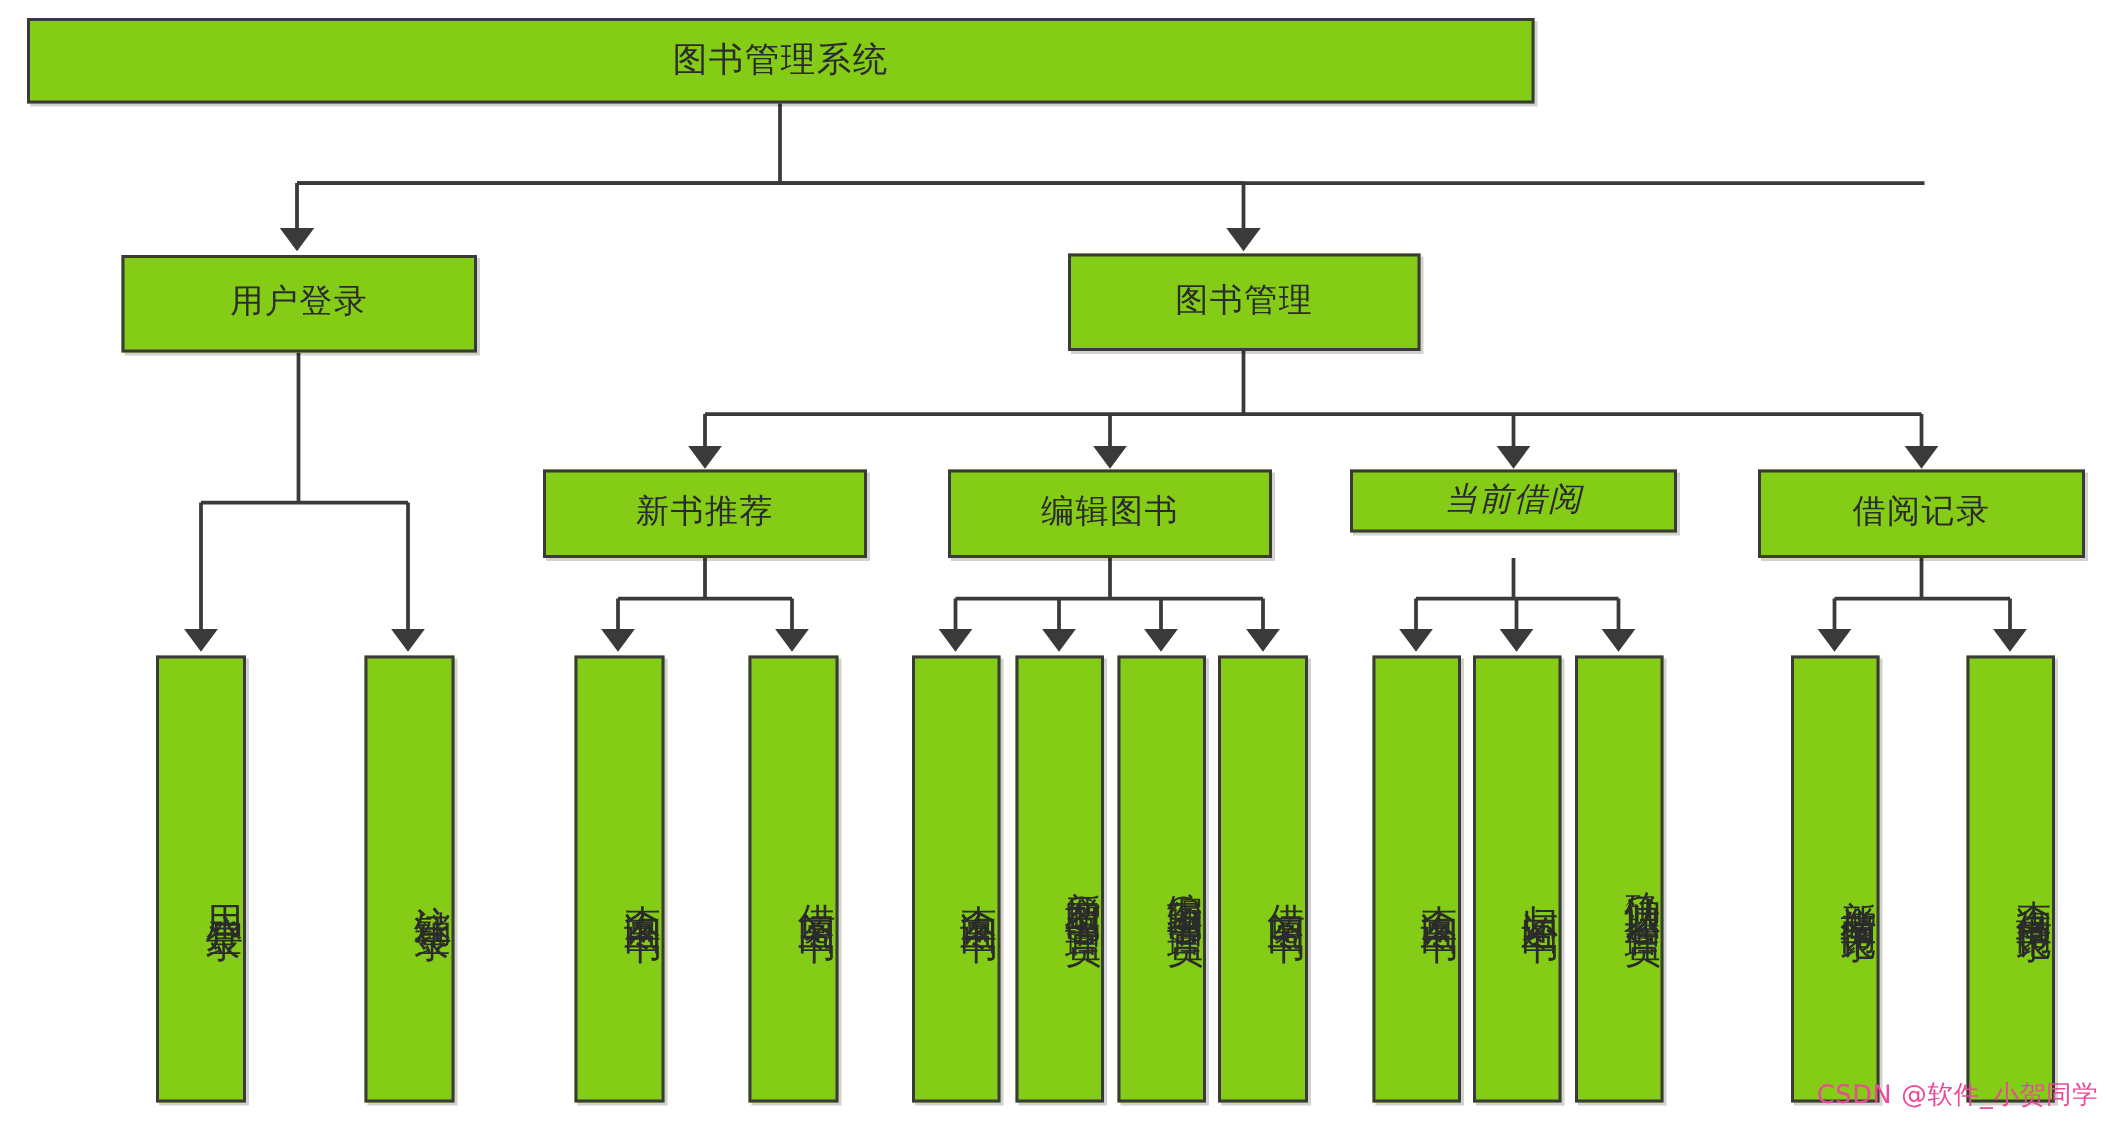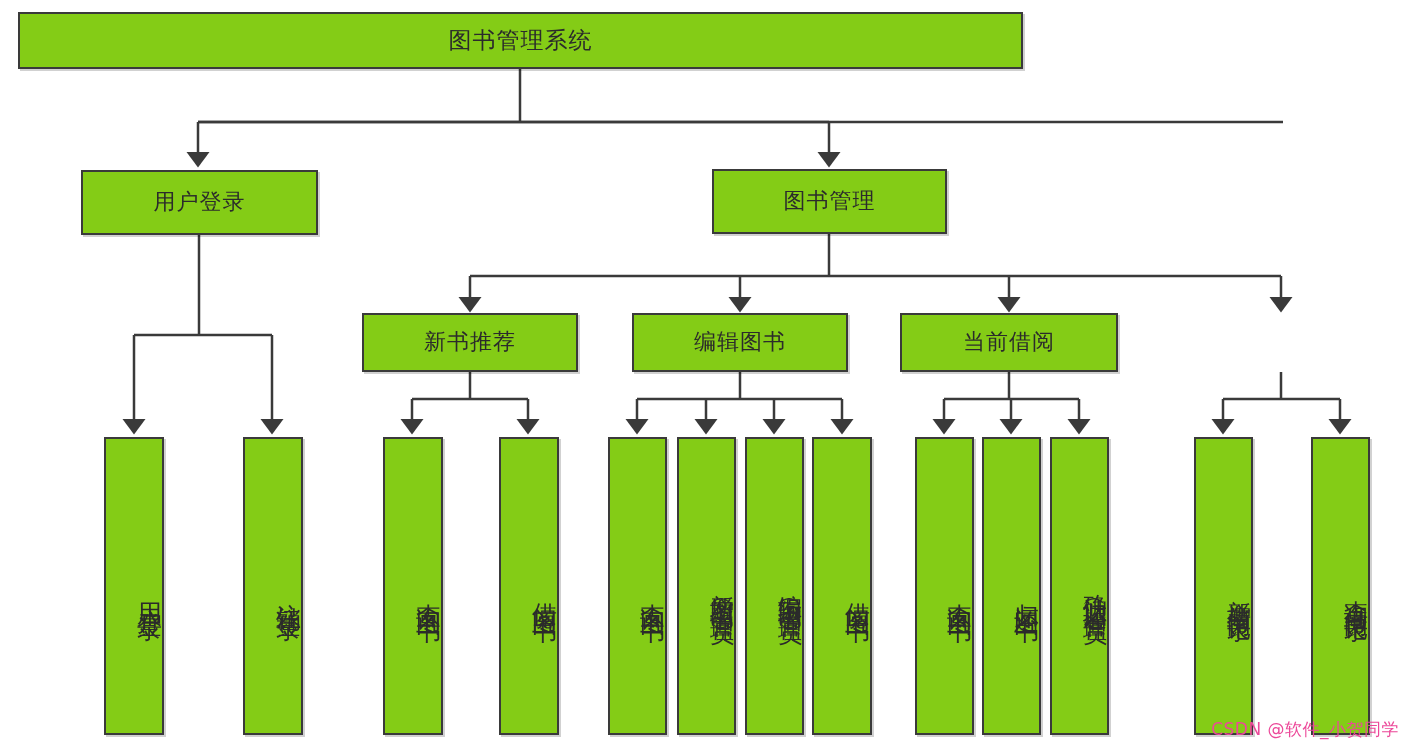--- a/index.html
+++ b/index.html
@@ -89,22 +89,25 @@
   <div class="node h-node shadow" style="left:712px;top:169px;width:235px;height:65px;">
     <span class="lbl">图书管理</span>
   </div>
 
   <div class="node h-node shadow" style="left:362px;top:313px;width:216px;height:59px;">
     <span class="lbl">新书推荐</span>
   </div>
   <div class="node h-node shadow" style="left:632px;top:313px;width:216px;height:59px;">
     <span class="lbl">编辑图书</span>
   </div>
-  <div class="node h-node shadow" style="left:900px;top:313px;width:218px;height:59px;">
+  <div class="node h-node shadow" style="left:900px;top:313px;width:218px;height:42px;font-style:italic;">
     <span class="lbl">当前借阅</span>
+  </div>
+  <div class="node h-node shadow" style="left:1172px;top:313px;width:218px;height:59px;">
+    <span class="lbl">借阅记录</span>
   </div>
 
   <div class="node leaf shadow" style="left:104px;top:437px;width:60px;height:298px;">
     <span class="lbl">用户登录</span>
   </div>
   <div class="node leaf shadow" style="left:243px;top:437px;width:60px;height:298px;">
     <span class="lbl">注销登录</span>
   </div>
 
   <div class="node leaf shadow" style="left:383px;top:437px;width:60px;height:298px;">

